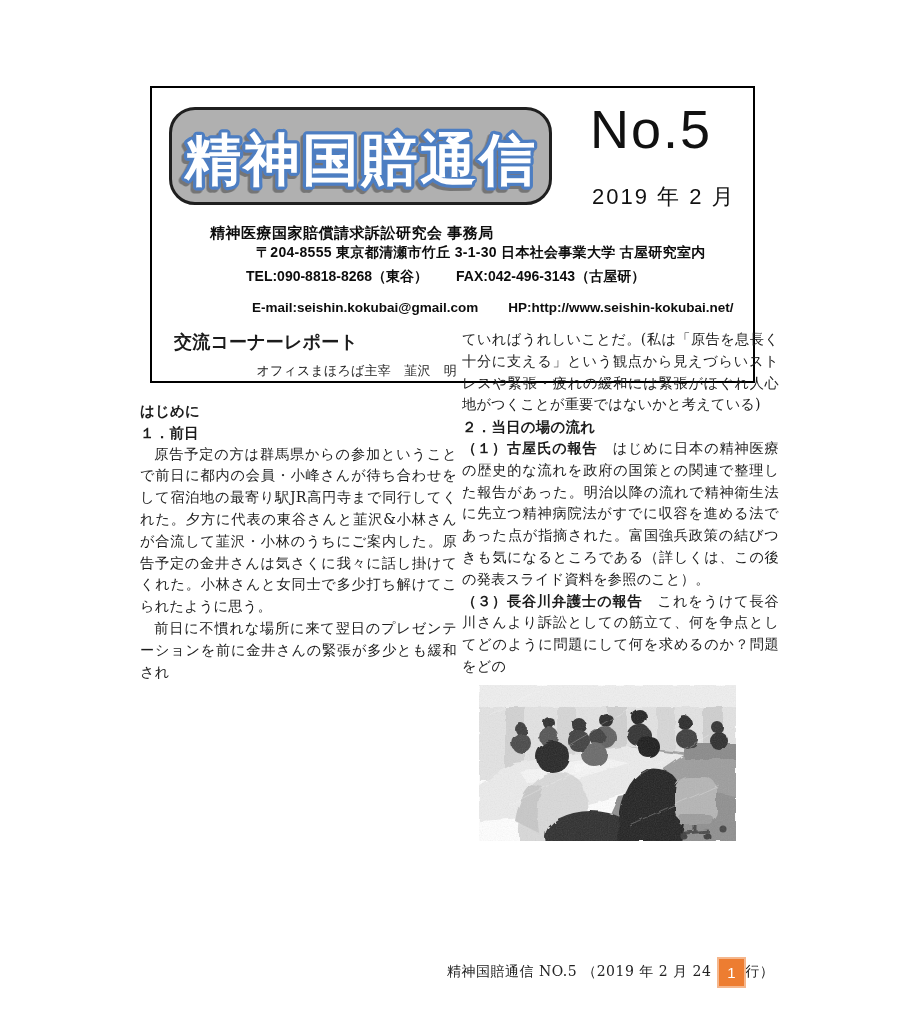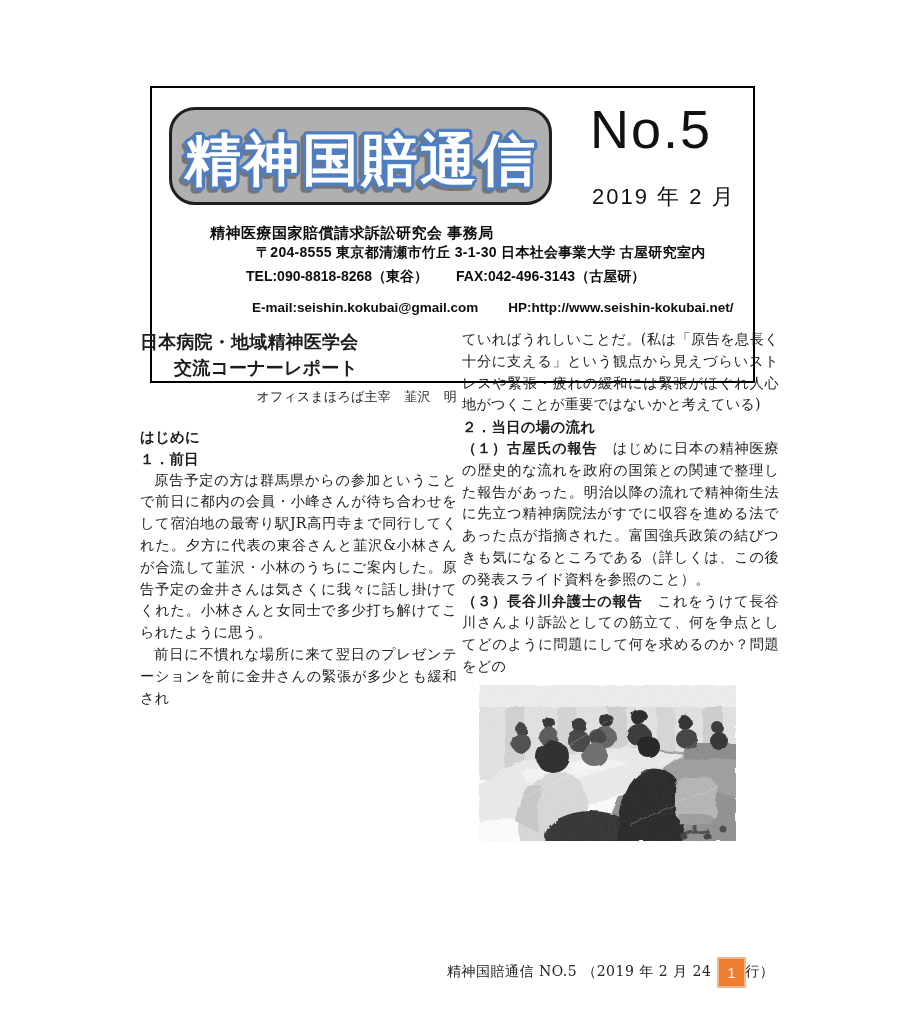--- a/index.html
+++ b/index.html
@@ -106,21 +106,20 @@
       <span>TEL:090-8818-8268（東谷）</span><span class="fax">FAX:042-496-3143（古屋研）</span>
     </div>
     <div class="mailhp">
       <span>E-mail:seishin.kokubai@gmail.com</span><span class="hp">HP:http://www.seishin-kokubai.net/</span>
     </div>
   </div>
 </div>
 
 <div class="col col-left">
   <div class="article-title">
-    <div>日本病院・地域精神医学会</div>
     <div class="line2">交流コーナーレポート</div>
   </div>
   <div class="byline">オフィスまほろば主宰　韮沢　明</div>
 
   <h3 class="sec first">はじめに</h3>
 
   <h3 class="sec">１．前日</h3>
   <p class="indent">原告予定の方は群馬県からの参加ということで前日に都内の会員・小峰さんが待ち合わせをして宿泊地の最寄り駅JR高円寺まで同行してくれた。夕方に代表の東谷さんと韮沢&amp;小林さんが合流して韮沢・小林のうちにご案内した。原告予定の金井さんは気さくに我々に話し掛けてくれた。小林さんと女同士で多少打ち解けてこられたように思う。</p>
   <p class="indent">前日に不慣れな場所に来て翌日のプレゼンテーションを前に金井さんの緊張が多少とも緩和され</p>
 </div>

